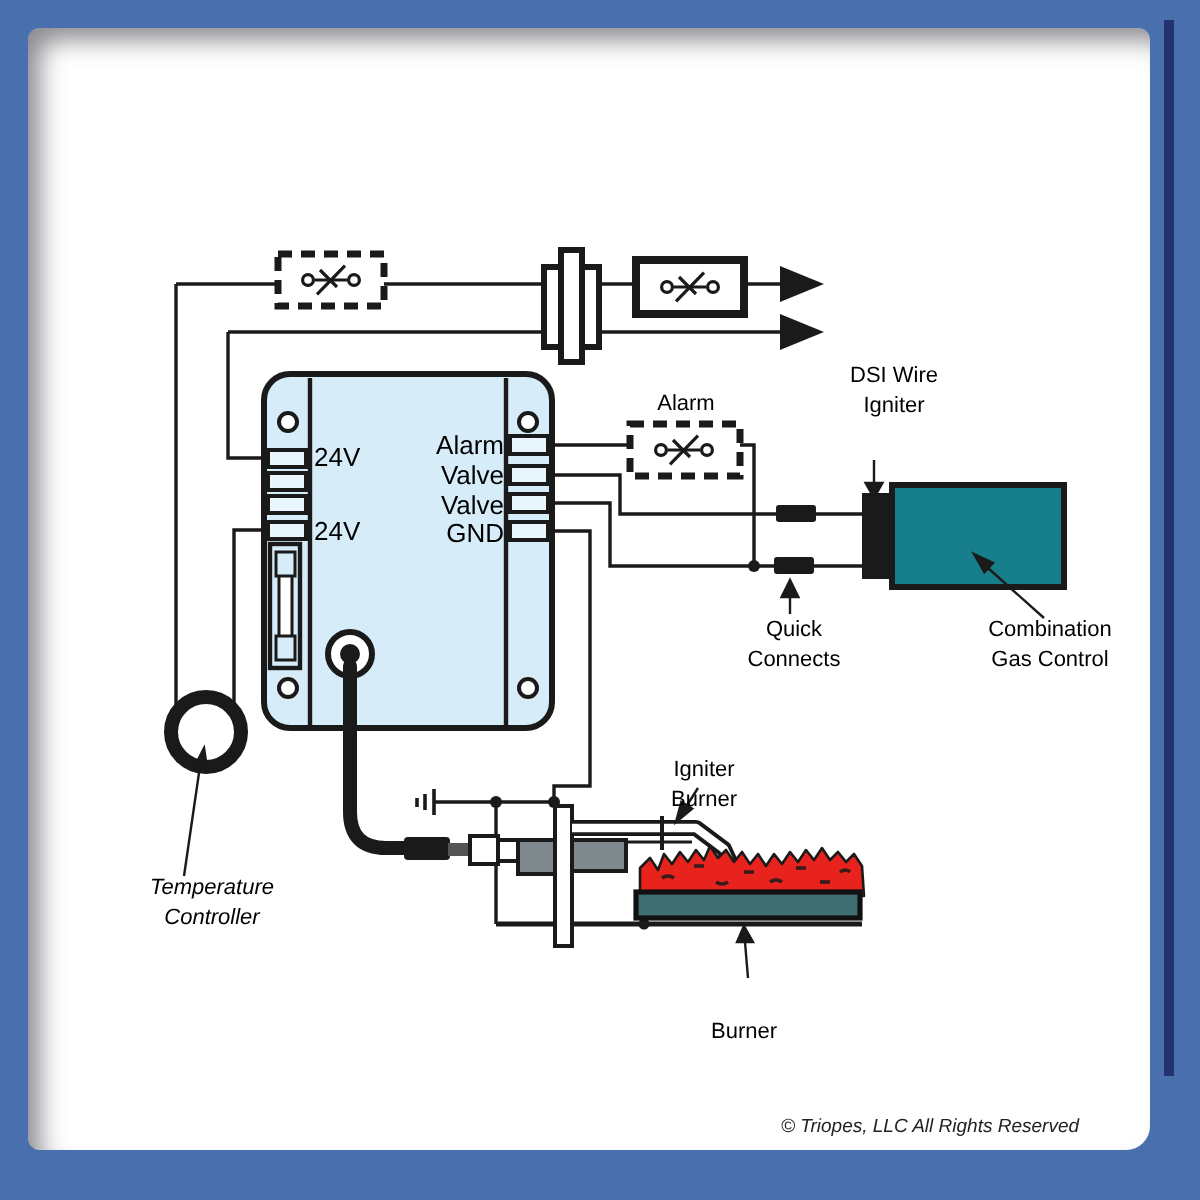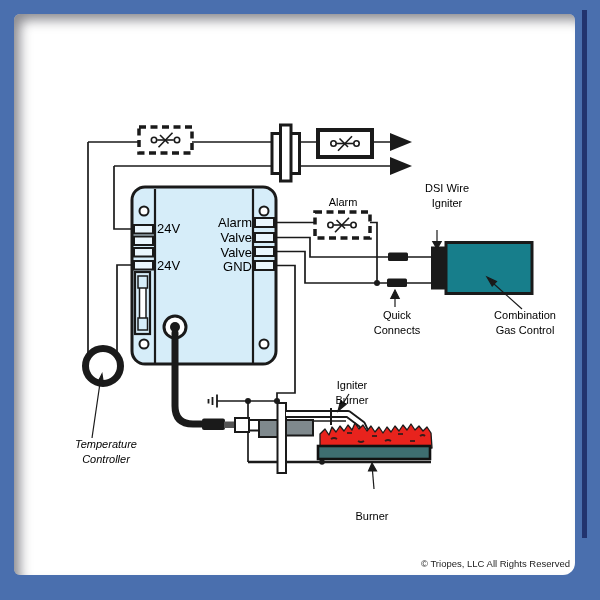--- a/index.html
+++ b/index.html
@@ -25,21 +25,21 @@
     text-align:center;white-space:nowrap;
   }
   .lbl span{display:block;}
   .term-lbl{
     position:absolute;color:#000;font-size:13px;line-height:14px;
     white-space:nowrap;
   }
   .term-lbl.right{text-align:right;width:58px;}
   #copyright{
     position:absolute;left:360px;top:558px;width:210px;
-    font-size:9.5px;color:#222;text-align:right;
+    font-size:9.5px;font-style:italic;color:#222;text-align:center;
   }
 </style>
 </head>
 <body>
 
 <div id="stage">
   <div id="panel"></div>
   <div id="frame-groove"></div>
 
   <svg width="600" height="600" viewBox="0 0 600 600">

